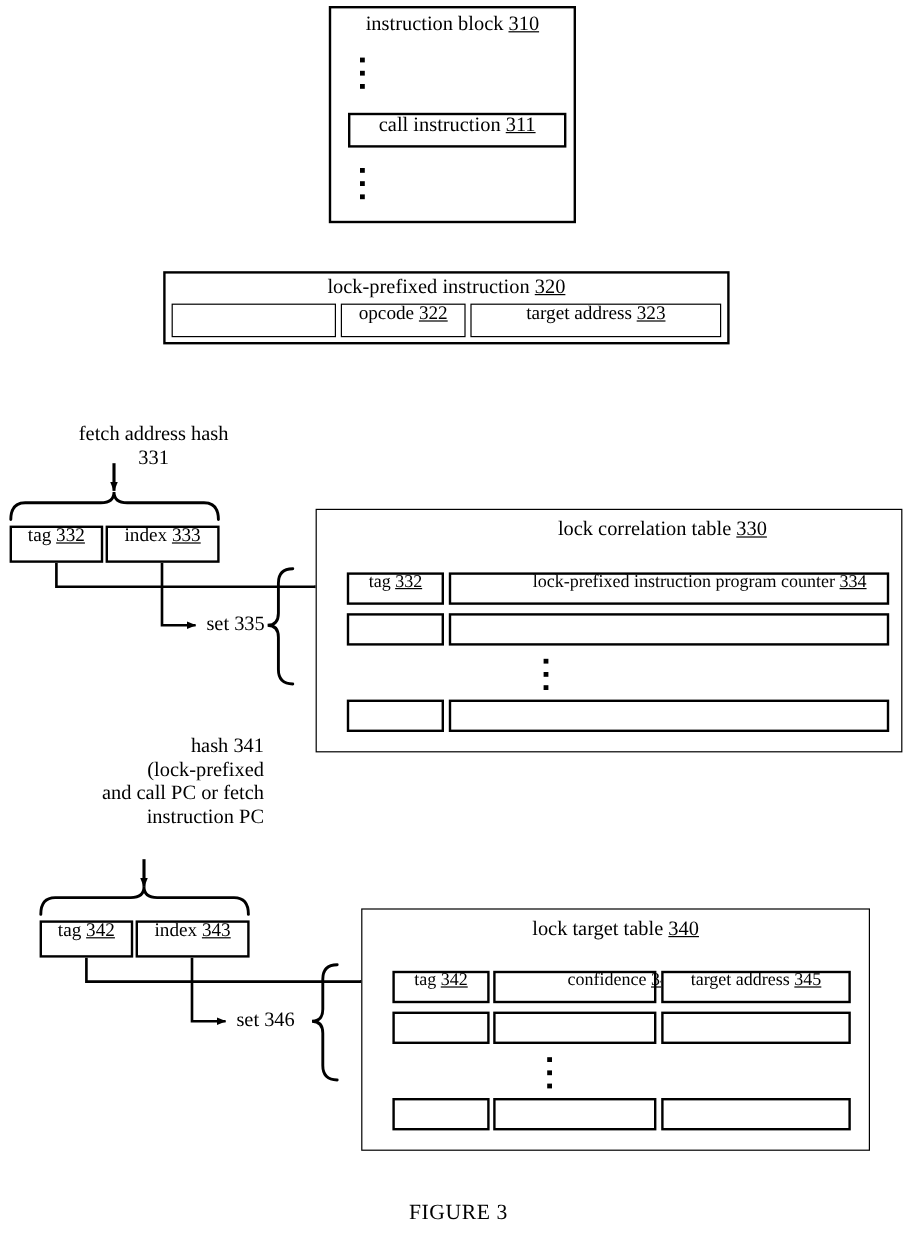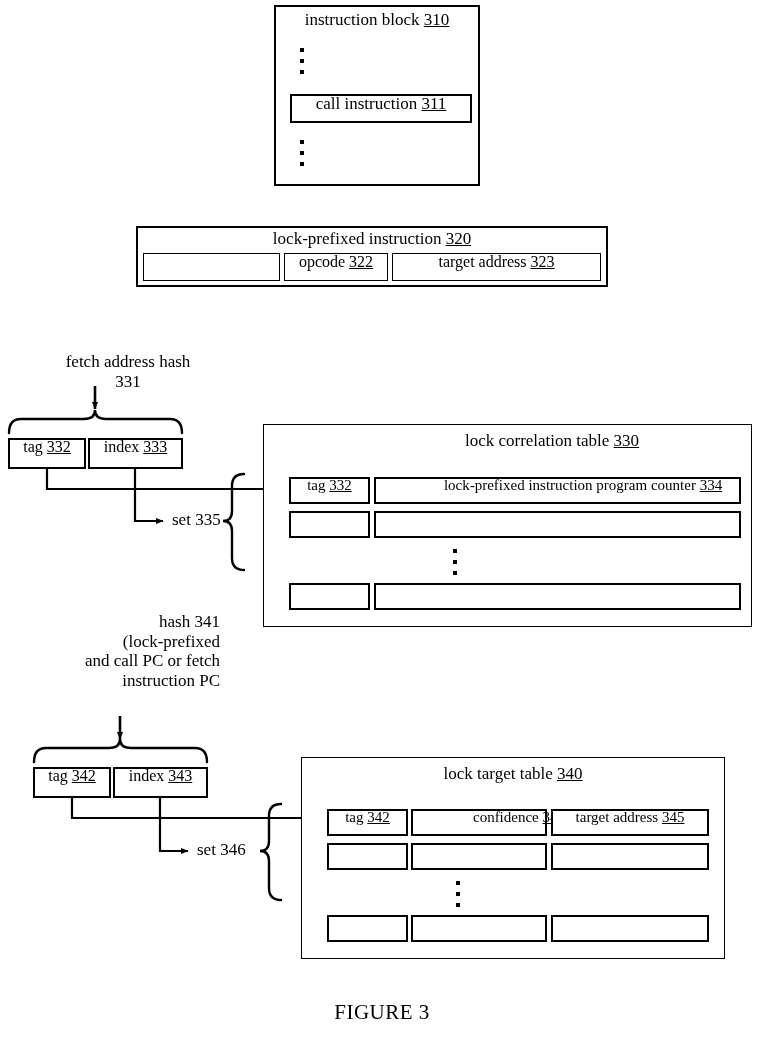--- a/index.html
+++ b/index.html
@@ -71,21 +71,21 @@
     left: 0; top: 0;
     width: 764px;
     height: 1040px;
     overflow: visible;
     pointer-events: none;
   }
   .caption {
     position: absolute;
     width: 100%;
     text-align: center;
-    font-size: 21px;
+    font-size: 18px;
     letter-spacing: 0.5px;
   }
 </style>
 </head>
 <body>
 
 <div class="stage">
 
   <svg class="ov" viewBox="0 0 764 1040">
     <defs>

